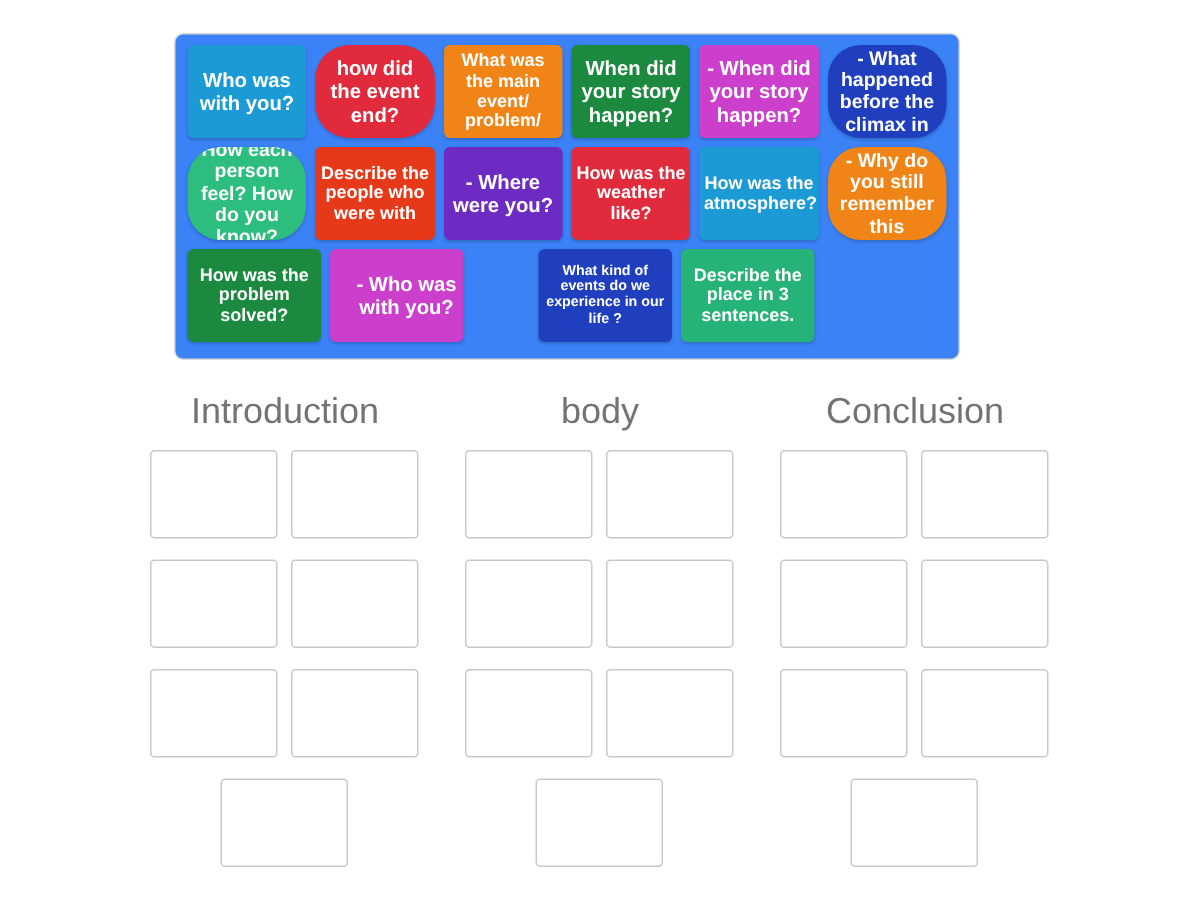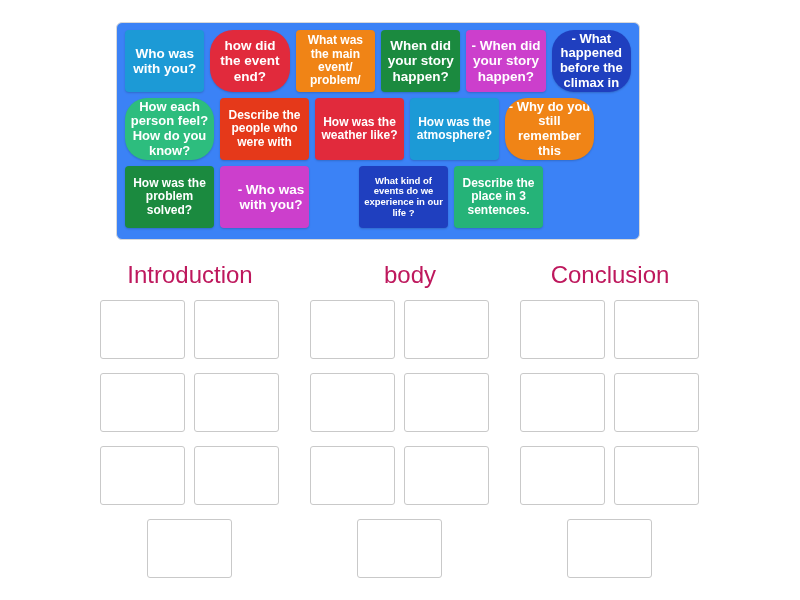--- a/index.html
+++ b/index.html
@@ -76,21 +76,21 @@
   .fs-md  { font-size: 12px;   }
   .fs-sm  { font-size: 13px; border-radius: 22px; }
   .fs-xs  { font-size: 9.5px;  }
 
   
   .column-heading {
     position: absolute;
     text-align: center;
     font-size: 24px;
     font-weight: normal;
-    color: #be185d;
+    color: #737373;
     font-family: "Liberation Sans", sans-serif;
     white-space: nowrap;
   }
 
   
   .drop-slot {
     position: absolute;
     width: 85px;
     height: 59px;
     box-sizing: border-box;
@@ -125,20 +125,23 @@
           <span>- What happened before the climax in</span>
         </div>
       </div>
       <div class="tile-row">
         <div class="tile fs-sm" style="background: rgb(45, 189, 126); text-align: center;">
           <span>How each person feel? How do you know?</span>
         </div>
         <div class="tile fs-md" style="background: rgb(229, 57, 26);">
           <span>Describe the people who were with</span>
         </div>
+        <div class="tile fs-lg" style="background: rgb(109, 43, 196);">
+          <span>- Where were you?</span>
+        </div>
         <div class="tile fs-md" style="background: rgb(225, 42, 60);">
           <span>How was the weather like?</span>
         </div>
         <div class="tile fs-md" style="background: rgb(28, 154, 214);">
           <span>How was the atmosphere?</span>
         </div>
         <div class="tile fs-sm" style="background: rgb(240, 132, 22);">
           <span>- Why do you still remember this</span>
         </div>
       </div>
@@ -152,21 +155,21 @@
         <div class="tile fs-xs" style="background: rgb(31, 63, 191); margin-left: 44px;">
           <span>What kind of events do we experience in our life ?</span>
         </div>
         <div class="tile fs-md" style="background: rgb(37, 179, 120);">
           <span>Describe the place in 3 sentences.</span>
         </div>
       </div>
     </div>
 
   <div class="column-heading" style="left:100px; top:261px; width:180px;">Introduction</div>
-  <div class="column-heading" style="left:320px; top:261px; width:180px;">body</div>
+  <div class="column-heading" style="left:310px; top:261px; width:180px;">body</div>
   <div class="column-heading" style="left:520px; top:261px; width:180px;">Conclusion</div>
 
   <div id="drop-zones">
       <div class="drop-slot" style="left: 100px; top: 300px;"></div>
       <div class="drop-slot" style="left: 194px; top: 300px;"></div>
       <div class="drop-slot" style="left: 100px; top: 373px;"></div>
       <div class="drop-slot" style="left: 194px; top: 373px;"></div>
       <div class="drop-slot" style="left: 100px; top: 446px;"></div>
       <div class="drop-slot" style="left: 194px; top: 446px;"></div>
       <div class="drop-slot" style="left: 147px; top: 519px;"></div>

